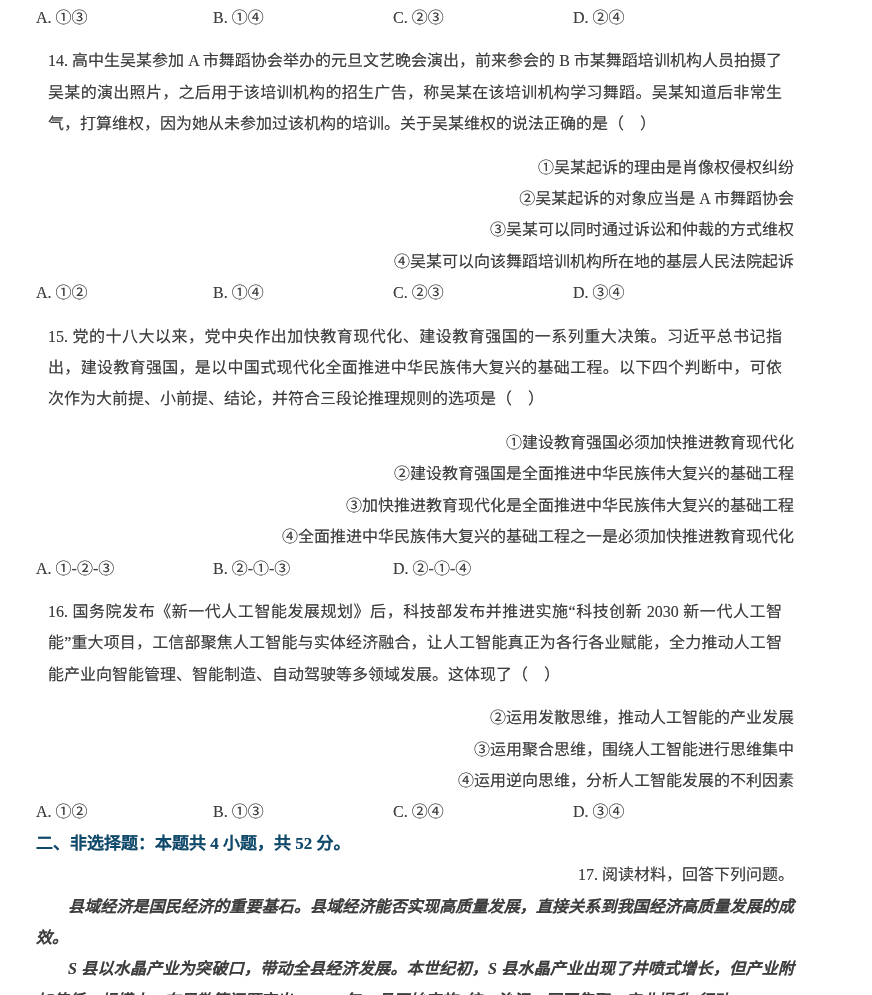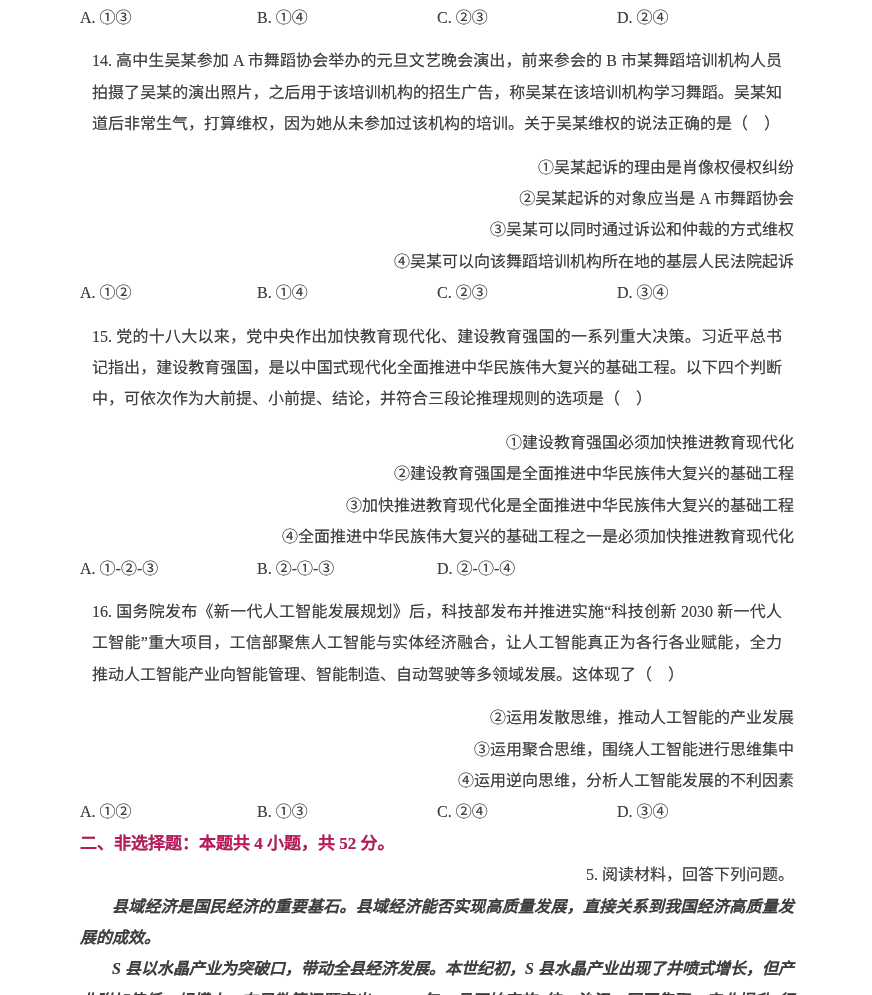--- a/index.html
+++ b/index.html
@@ -10,21 +10,21 @@
   }
   body {
     width: 872px;
     height: 995px;
     overflow: hidden;
   }
   .doc {
     box-sizing: border-box;
     width: 872px;
     height: 743px;
-    padding: 2px 78px 0 80px;
+    padding: 2px 78px 0 36px;
     font-family: "Liberation Serif", "DejaVu Serif", serif;
     font-size: 16px;
     line-height: 31.4px;
     color: #3e3e3e;
     text-shadow: 0 0 0.5px rgba(62,62,62,0.55);
   }
   .stem {
     margin: 12px;
     text-align: justify;
   }
@@ -38,21 +38,21 @@
     grid-template-columns: 177px 180px 180px 1fr;
     margin: 0;
   }
   .options-row span {
     white-space: nowrap;
   }
   .section-heading {
     margin: 0;
     font-weight: 700;
     font-size: 17px;
-    color: #be185d;
+    color: #0c4a6e;
     text-align: left;
   }
   .material {
     margin: 0;
     text-align: justify;
     text-indent: 2em;
     font-style: italic;
     font-weight: bold;
   }
 </style>
@@ -104,18 +104,18 @@
       <span>A. ①②</span>
       <span>B. ①③</span>
       <span>C. ②④</span>
       <span>D. ③④</span>
     </div>
   </section>
 
   <h2 class="section-heading">二、非选择题：本题共 4 小题，共 52 分。</h2>
 
   <section>
-    <div class="line">5. 阅读材料，回答下列问题。</div>
+    <div class="line">17. 阅读材料，回答下列问题。</div>
     <p class="material">县域经济是国民经济的重要基石。县域经济能否实现高质量发展，直接关系到我国经济高质量发展的成效。</p>
     <p class="material">S 县以水晶产业为突破口，带动全县经济发展。本世纪初，S 县水晶产业出现了井喷式增长，但产业附加值低、规模小、布局散等问题突出。2013 年 S 县开始实施“统一治污、园区集聚、产业提升”行动。2016</p>
   </section>
 
 </div>
 
 </body></html>

